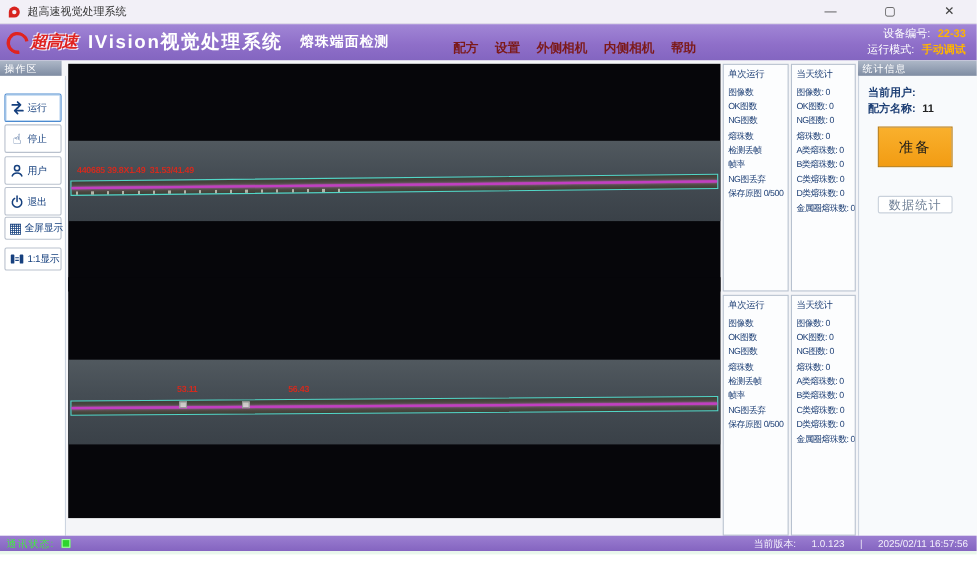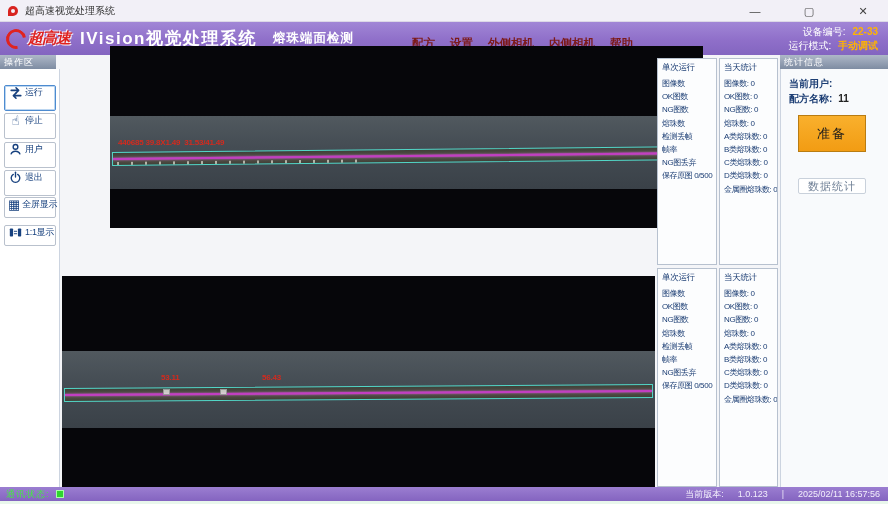--- a/index.html
+++ b/index.html
@@ -27,31 +27,31 @@
   .dev-info .lbl { color:#fff; }
   .dev-info .val { color:#ffb400; font-weight:bold; margin-left:4px; }
 
   
   .main-bg { position:absolute; left:0; top:55px; width:888px; height:432px; background:#f4f5f8; }
 
   
   .side-hdr, .info-hdr { position:absolute; height:14px; background:linear-gradient(180deg,#aeb8c8,#7e8ca2); color:#fff; font-size:9px; line-height:14px; padding-left:4px; letter-spacing:1px; }
   .side-hdr { left:0; top:55px; width:56px; }
   .side-body { position:absolute; left:0; top:69px; width:60px; height:418px; background:#fff; border-right:1px solid #ccd4e0; }
-  .sbtn { position:absolute; left:4px; width:52px; height:26px; background:#fff; border:1px solid #b9c1cd; border-radius:2px; display:flex; align-items:flex-start; justify-content:flex-start; gap:2px; padding-left:3px; color:#16407e; cursor:pointer; }
+  .sbtn { position:absolute; left:4px; width:52px; height:26px; background:#fff; border:1px solid #b9c1cd; border-radius:2px; display:flex; align-items:center; justify-content:flex-start; gap:2px; padding-left:3px; color:#16407e; cursor:pointer; }
   .sbtn .ic { display:flex; align-items:center; justify-content:center; width:15px; color:#16407e; }
   .sbtn .uni { font-size:13px; line-height:13px; }
   .sbtn .cap { font-size:9px; white-space:nowrap; letter-spacing:-0.3px; }
   .sbtn.active { border:1px solid #4d8bd0; box-shadow:0 0 0 1px #bcd6f0 inset; }
   .sbtn.small { height:21px; }
 
   
   .cam { position:absolute; left:62px; width:593px; background:#06060a; overflow:hidden; }
-  .cam1 { top:46px; height:182px;margin-left:48px; }
-  .cam2 { top:276px; height:219px; }
+  .cam1 { top:58px; height:207px; }
+  .cam2 { top:252px; height:219px; }
   .band { position:absolute; left:0; right:0; background:linear-gradient(180deg,#51595f 0%,#454d54 40%,#3a4148 100%); }
   .cam1 .band { top:70px; height:73px; }
   .cam2 .band { top:75px; height:77px; }
   .strip { position:absolute; left:2px; width:589px; height:14px; border:1px solid #52d6c6; background:linear-gradient(180deg,#3f3f38 0%,#55544a 55%,#403f37 100%); }
   .cam1 .strip { top:103px; transform:rotate(-0.6deg); }
   .cam2 .strip { top:110px; transform:rotate(-0.4deg); }
   .strip:after { content:""; position:absolute; left:0; right:0; top:5px; height:2px; background:#c23ec2; box-shadow:0 0 2px #d95ad9; }
   .strip .dots { position:absolute; left:4px; top:9px; width:240px; height:3px; background:repeating-linear-gradient(90deg,#cfcfc2 0 2px,transparent 2px 14px); opacity:.8; }
   .cam-ann { position:absolute; color:#d42a1e; font-size:8px; font-weight:bold; white-space:pre; letter-spacing:-0.2px; }
   .cam1 .cam-ann { left:8px; top:92px; }

